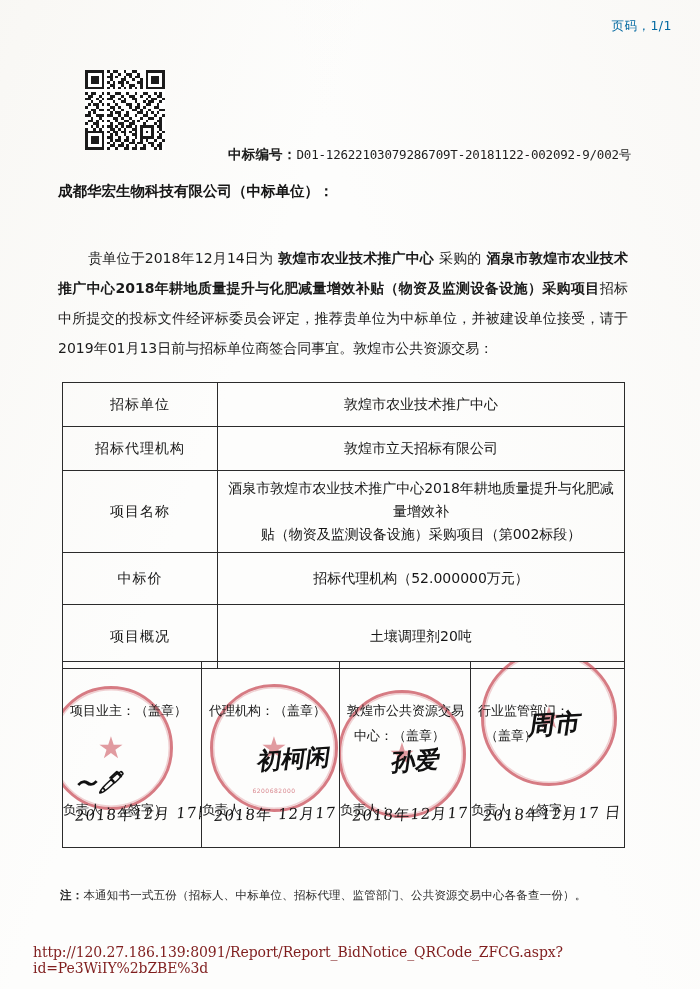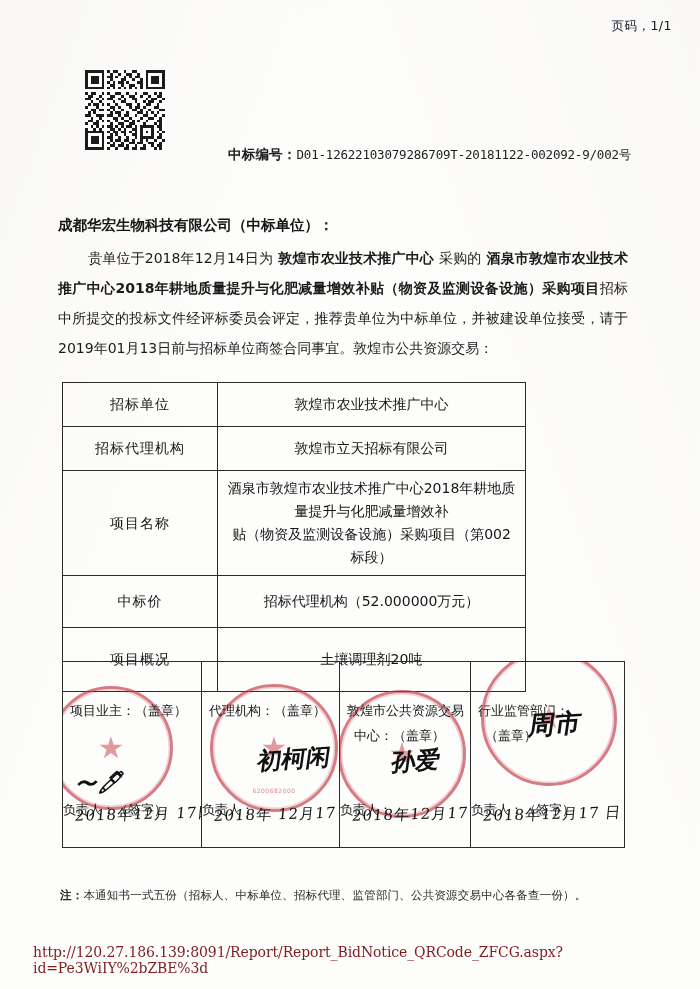--- a/index.html
+++ b/index.html
@@ -30,21 +30,21 @@
       linear-gradient(110deg, rgba(245,243,238,0.55) 0%, rgba(255,255,255,0) 35%),
       linear-gradient(250deg, rgba(246,244,240,0.5) 0%, rgba(255,255,255,0) 40%);
     pointer-events: none;
   }
 
   .page-head {
     position: absolute;
     top: 18px;
     right: 28px;
     font-size: 12.5px;
-    color: #0f172a;
+    color: #0369a1;
     letter-spacing: 0.5px;
   }
 
   .qr {
     position: absolute;
     left: 85px;
     top: 70px;
     width: 80px;
     height: 80px;
   }
@@ -74,21 +74,21 @@
   }
   .bid-no .lbl { font-weight: bold; }
   .bid-no .val {
     font-family: "DejaVu Sans Mono", "Liberation Mono", monospace;
     font-size: 12.5px;
     letter-spacing: -0.2px;
   }
 
   .addressee {
     position: absolute;
-    top: 216px;
+    top: 182px;
     left: 58px;
     font-size: 14.5px;
     font-weight: bold;
     color: #151515;
   }
 
   .body-text {
     position: absolute;
     top: 243px;
     left: 58px;
@@ -100,21 +100,21 @@
     text-justify: inter-ideograph;
   }
   .body-text .indent { display: inline-block; width: 30px; }
   .body-text .em { font-weight: bold; }
 
   
   .info-table {
     position: absolute;
     left: 62px;
     top: 382px;
-    width: 464px;
+    width: 563px;
     border-collapse: collapse;
     table-layout: fixed;
   }
   .info-table td {
     border: 1px solid #2b2b2b;
     font-size: 14px;
     color: #161616;
     padding: 6px 8px;
     line-height: 23px;
   }

